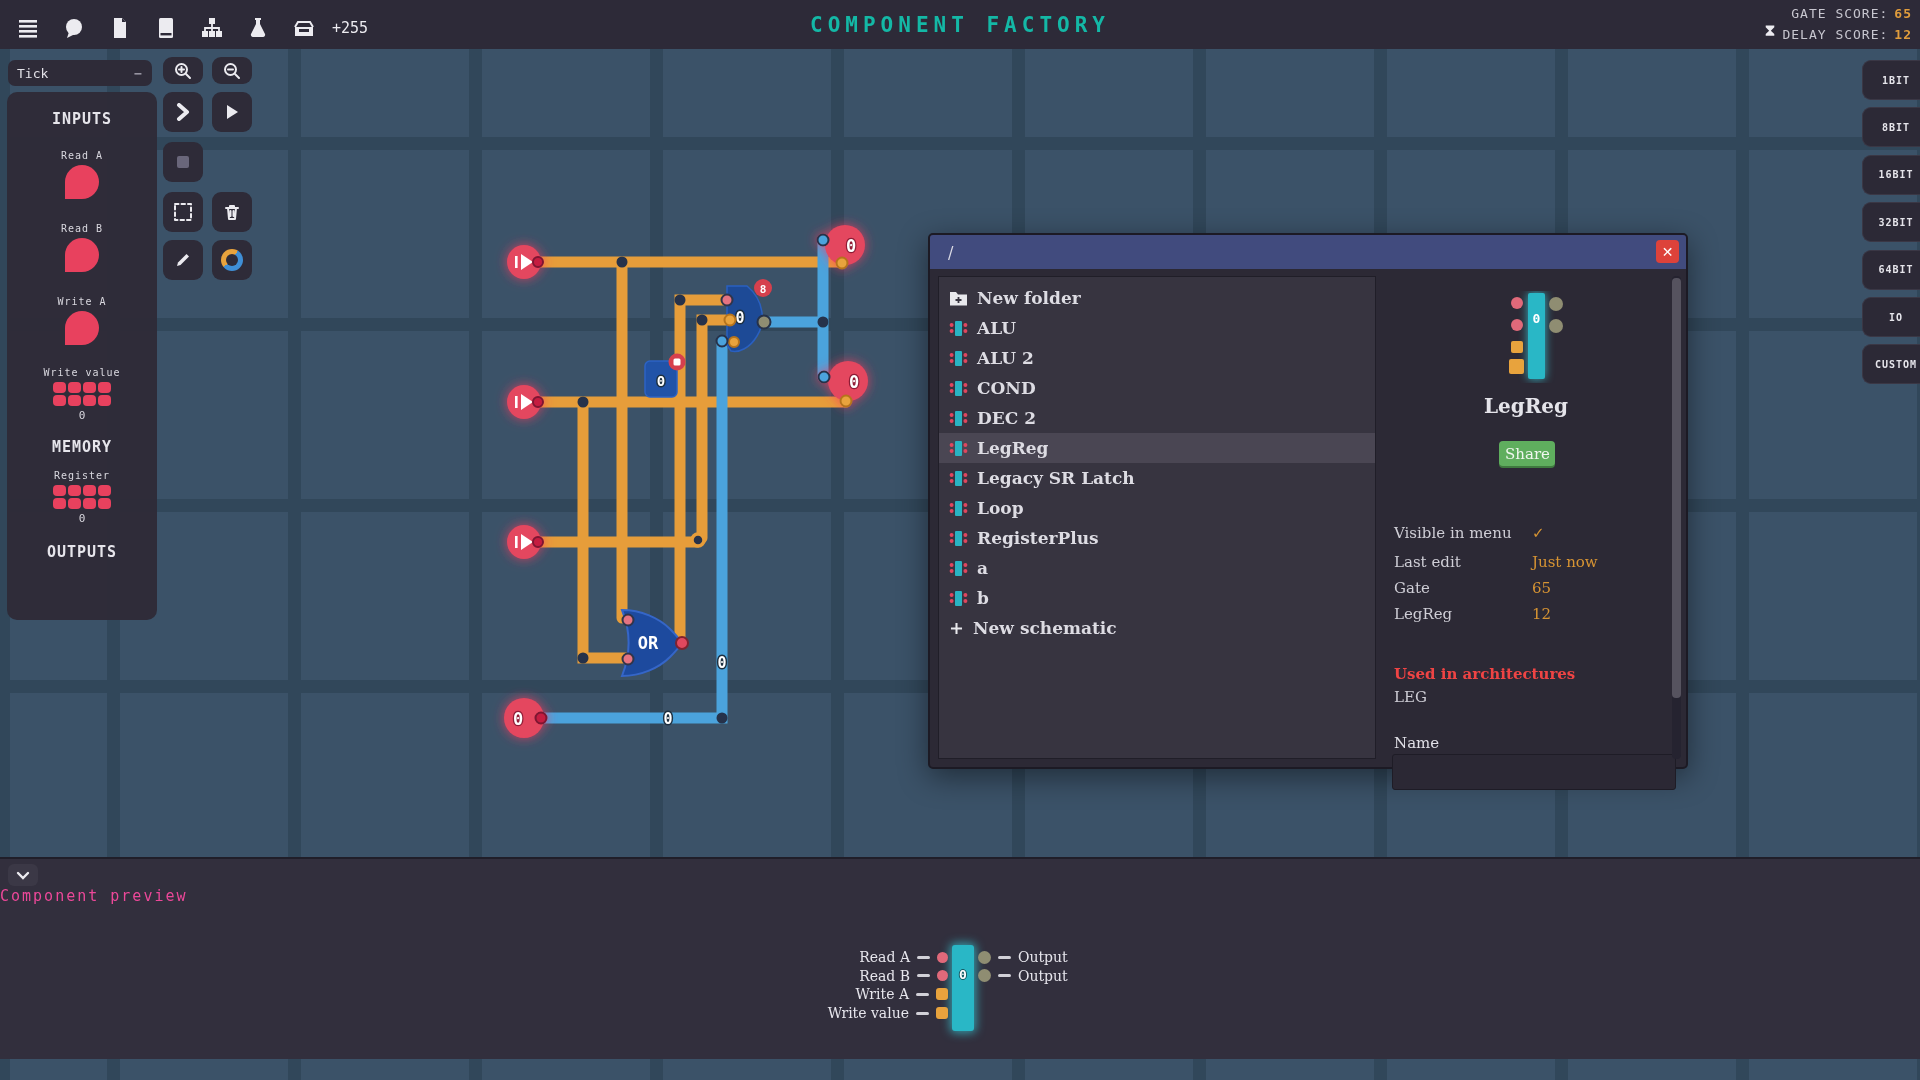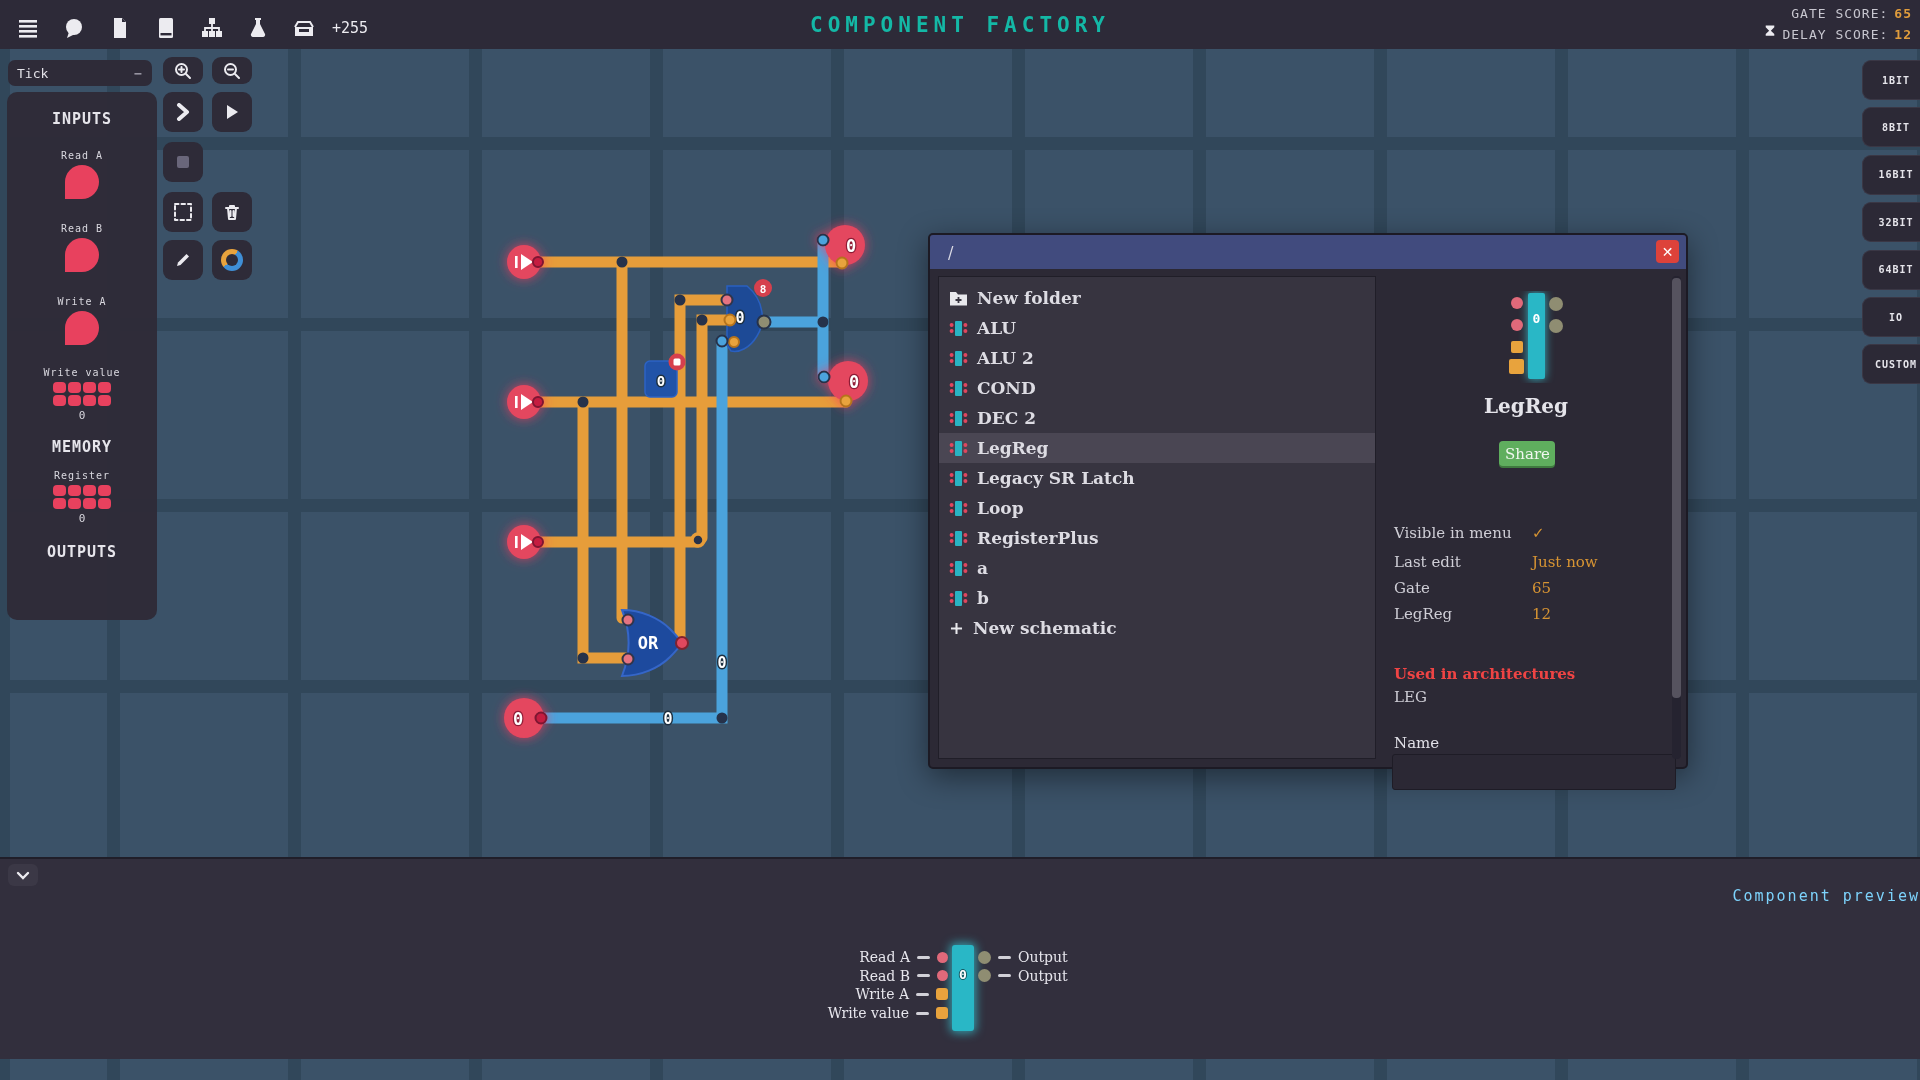--- a/index.html
+++ b/index.html
@@ -86,21 +86,21 @@
   #name-input{position:absolute;left:6px;top:478px;width:266px;height:34px;background:#2b2834;border:1px solid #1e1c26;
               border-radius:3px;color:#e6e5eb;font-family:"DejaVu Serif",serif;font-size:15px;padding:0 8px;}
   #dlg-scroll{position:absolute;left:742px;top:41px;width:9px;height:483px;background:#252330;border-radius:4px;}
   #dlg-thumb{position:absolute;left:0;top:2px;width:9px;height:420px;background:#56535f;border-radius:4px;cursor:grab;}
 
   
   #bottom-panel{position:absolute;left:0;top:857px;width:1920px;height:200px;background:#322f3d;border-top:2px solid #201e29;z-index:25;}
   #collapse-btn{position:absolute;left:8px;top:5px;width:30px;height:22px;background:#3b3846;border-radius:6px;
                 display:flex;align-items:center;justify-content:center;cursor:pointer;}
   #collapse-btn svg{stroke:#ecebf0;fill:none;stroke-width:2.4;stroke-linecap:round;}
-  #bp-title{position:absolute;left:0;right:0;top:28px;text-align:right;color:#7dd3fc;font-size:15px;letter-spacing:2px;}
+  #bp-title{position:absolute;left:0;right:0;top:28px;text-align:left;color:#ec4899;font-size:15px;letter-spacing:2px;}
   #chip{position:absolute;left:952px;top:86px;width:22px;height:86px;background:#29b7c6;border-radius:3px;
         box-shadow:0 0 10px 2px rgba(56,214,228,.65);}
   #chip .v{position:absolute;left:0;width:22px;top:22px;text-align:center;color:#fff;font-size:13px;font-weight:bold;
         text-shadow:-1px 0 #145a63,1px 0 #145a63,0 -1px #145a63,0 1px #145a63;}
   .pin-row{position:absolute;display:flex;align-items:center;gap:7px;height:16px;font-family:"DejaVu Serif",serif;
         font-size:14px;color:#e6e5ec;white-space:nowrap;}
   .pin-row.left{flex-direction:row;justify-content:flex-end;right:972px;}
   .pin-row.right{left:978px;align-items:center;}
   .dash{width:13px;height:3px;background:#d2d1d8;border-radius:2px;}
   .pin-c{width:11px;height:11px;border-radius:50%;background:#e0697a;}

